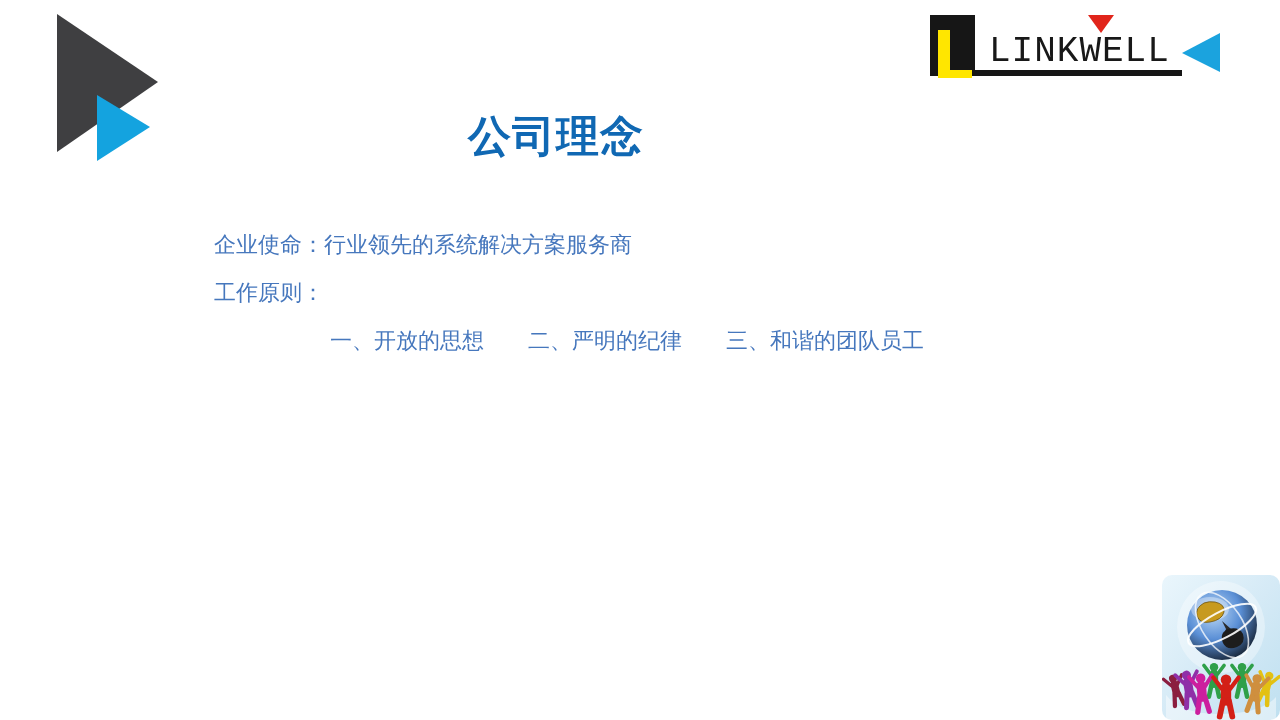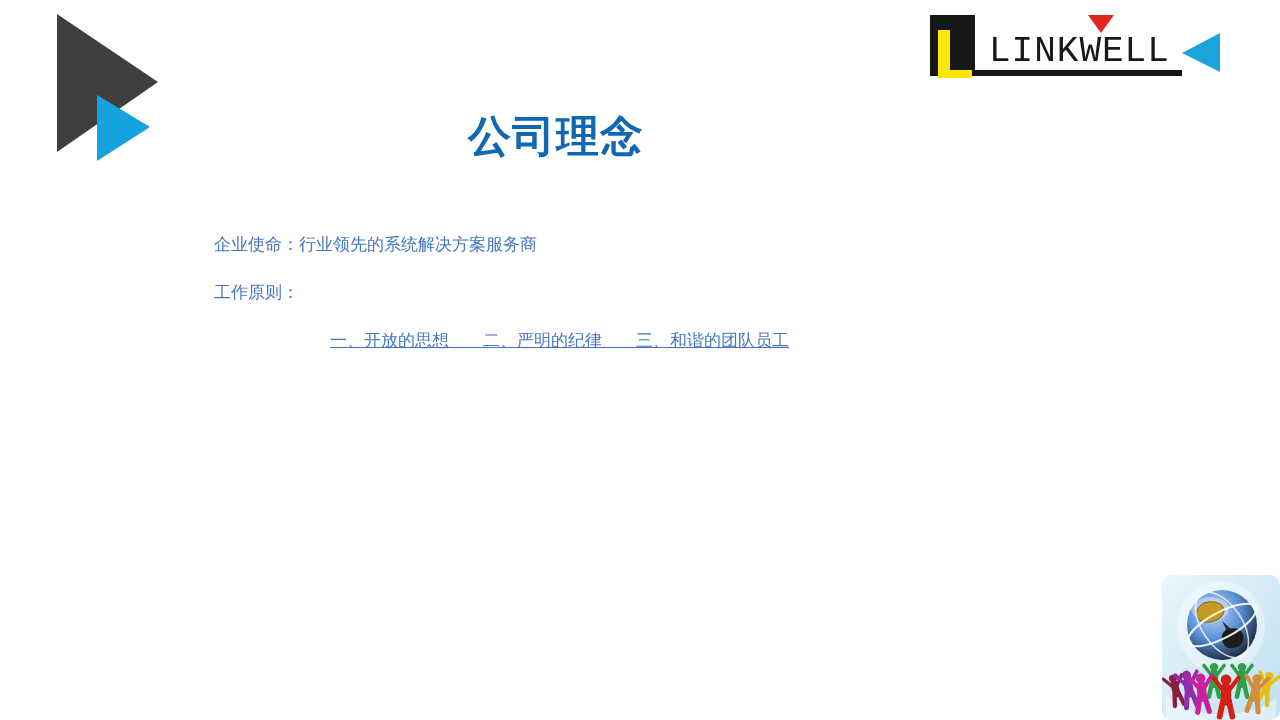--- a/index.html
+++ b/index.html
@@ -23,24 +23,24 @@
                 border-left:13px solid transparent;border-right:13px solid transparent;
                 border-top:18px solid #E1251B;}
   .logo-blue-tri{position:absolute;left:252px;top:19px;width:0;height:0;
                  border-top:20px solid transparent;border-bottom:19px solid transparent;
                  border-right:38px solid #1BA3DE;}
   
   .title{position:absolute;left:448px;top:108px;font-size:43px;font-weight:bold;
          color:#1068B3;letter-spacing:1px;white-space:nowrap;margin-left:20px;}
   
   .content{position:absolute;left:214px;top:221px;width:1000px;
-           font-family:"Liberation Serif",serif;font-size:17px;color:#4677BD;}
+           font-family:"Liberation Serif",serif;font-size:22px;color:#4677BD;}
   .line{height:48px;line-height:48px;white-space:nowrap;}
   .ind-paren{padding-left:140px;}
-  .ind-list{padding-left:116px;text-decoration:underline;}
+  .ind-list{padding-left:116px;}
   .ind-list2{padding-left:111px;}
   
   #corner-logo{position:absolute;left:1162px;top:575px;width:118px;height:145px;}
 </style>
 </head>
 <body>
 
 <div id="slide">
 
   <svg id="decor-tl" viewBox="0 0 220 200">

